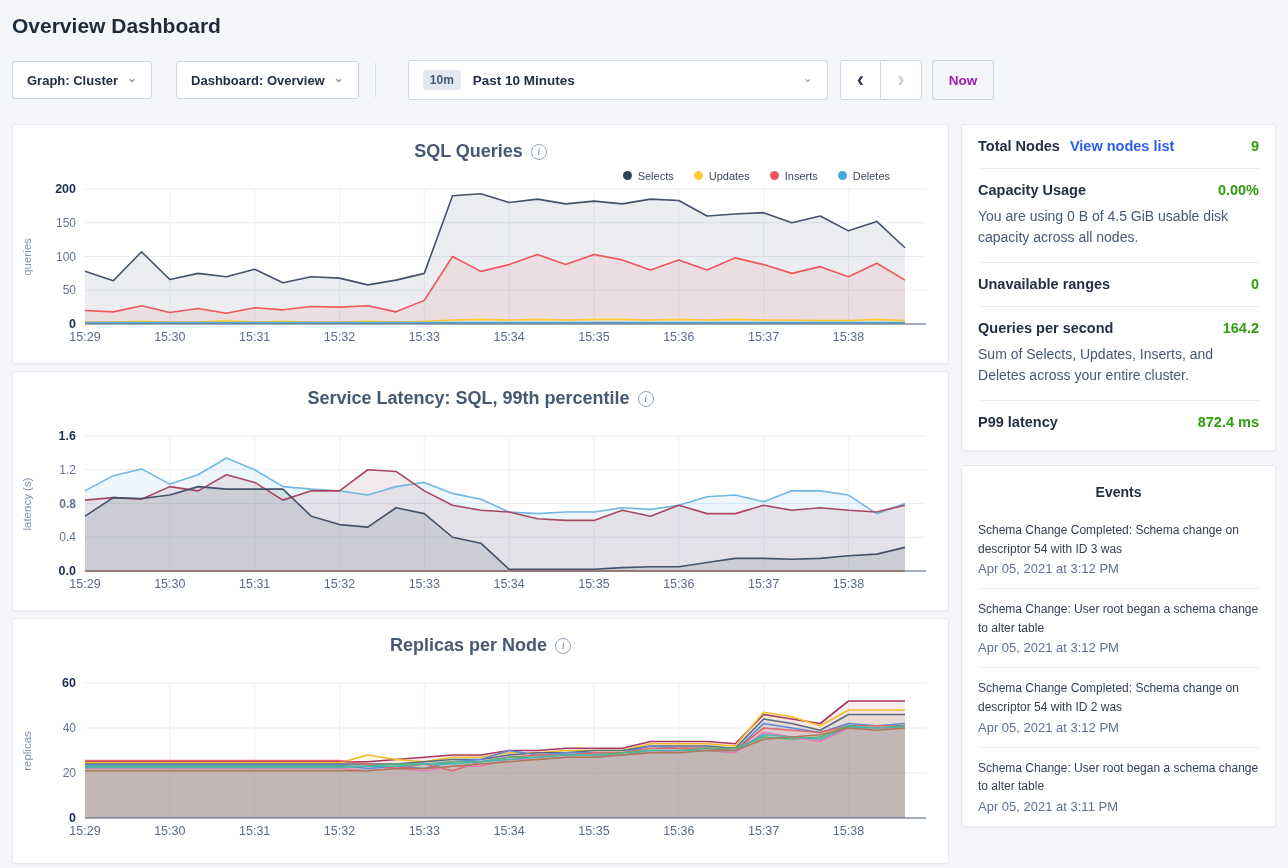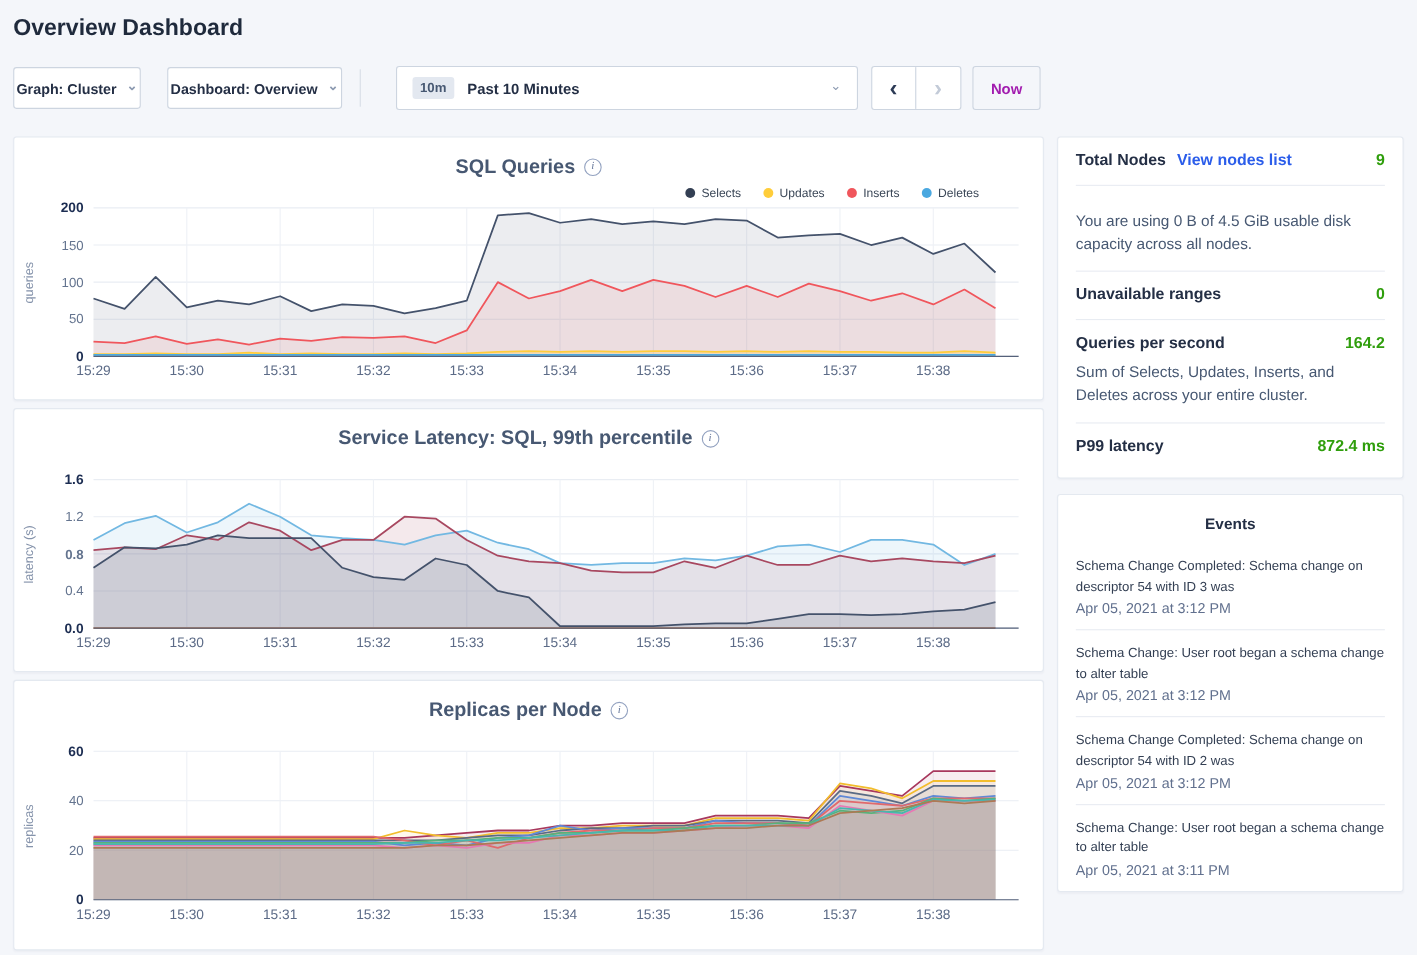--- a/index.html
+++ b/index.html
@@ -11,21 +11,21 @@
     color:#242f45;
   }
   .page { padding:0 12px; }
 
   h1.page-title { margin:14px 0 0; font-size:21px; font-weight:bold; color:#1f2a3c; }
 
   
   .toolbar { display:flex; align-items:center; margin-top:22px; }
   .dd-btn {
     height:38px; background:#fff; border:1px solid #cdd5e0; border-radius:3px;
-    display:flex; align-items:center; gap:9px; padding:0 2px;
+    display:flex; align-items:center; gap:9px; padding:0 14px;
     font-size:13px; font-weight:bold; color:#242f45; cursor:pointer;
   }
   .dd-btn .caret { color:#8b99b0; font-size:12px; line-height:1; margin-top:-4px; }
   .dd-graph { margin-right:24px; }
   .dd-dash  { margin-right:16px; }
   .vdivider { width:1px; height:34px; background:#d7dde6; margin-right:32px; }
   .time-picker {
     width:420px; height:40px; background:#fff; border:1px solid #cdd5e0; border-radius:3px;
     display:flex; align-items:center; gap:12px; padding:0 14px; margin-right:12px; cursor:pointer;
   }
@@ -309,20 +309,24 @@
       <section class="panel summary-panel">
         <div>
             <div class="sum-row">
               <div class="sum-head">
                 <span class="sum-label">Total Nodes</span>
                 <a class="sum-link">View nodes list</a>
                 <span class="sum-value">9</span>
               </div>
             </div>
             <div class="sum-row">
+              <div class="sum-head">
+                <span class="sum-label">Capacity Usage</span>
+                <span class="sum-value">0.00%</span>
+              </div>
               <div class="sum-note">You are using 0 B of 4.5 GiB usable disk capacity across all nodes.</div>
             </div>
             <div class="sum-row">
               <div class="sum-head">
                 <span class="sum-label">Unavailable ranges</span>
                 <span class="sum-value">0</span>
               </div>
             </div>
             <div class="sum-row">
               <div class="sum-head">

